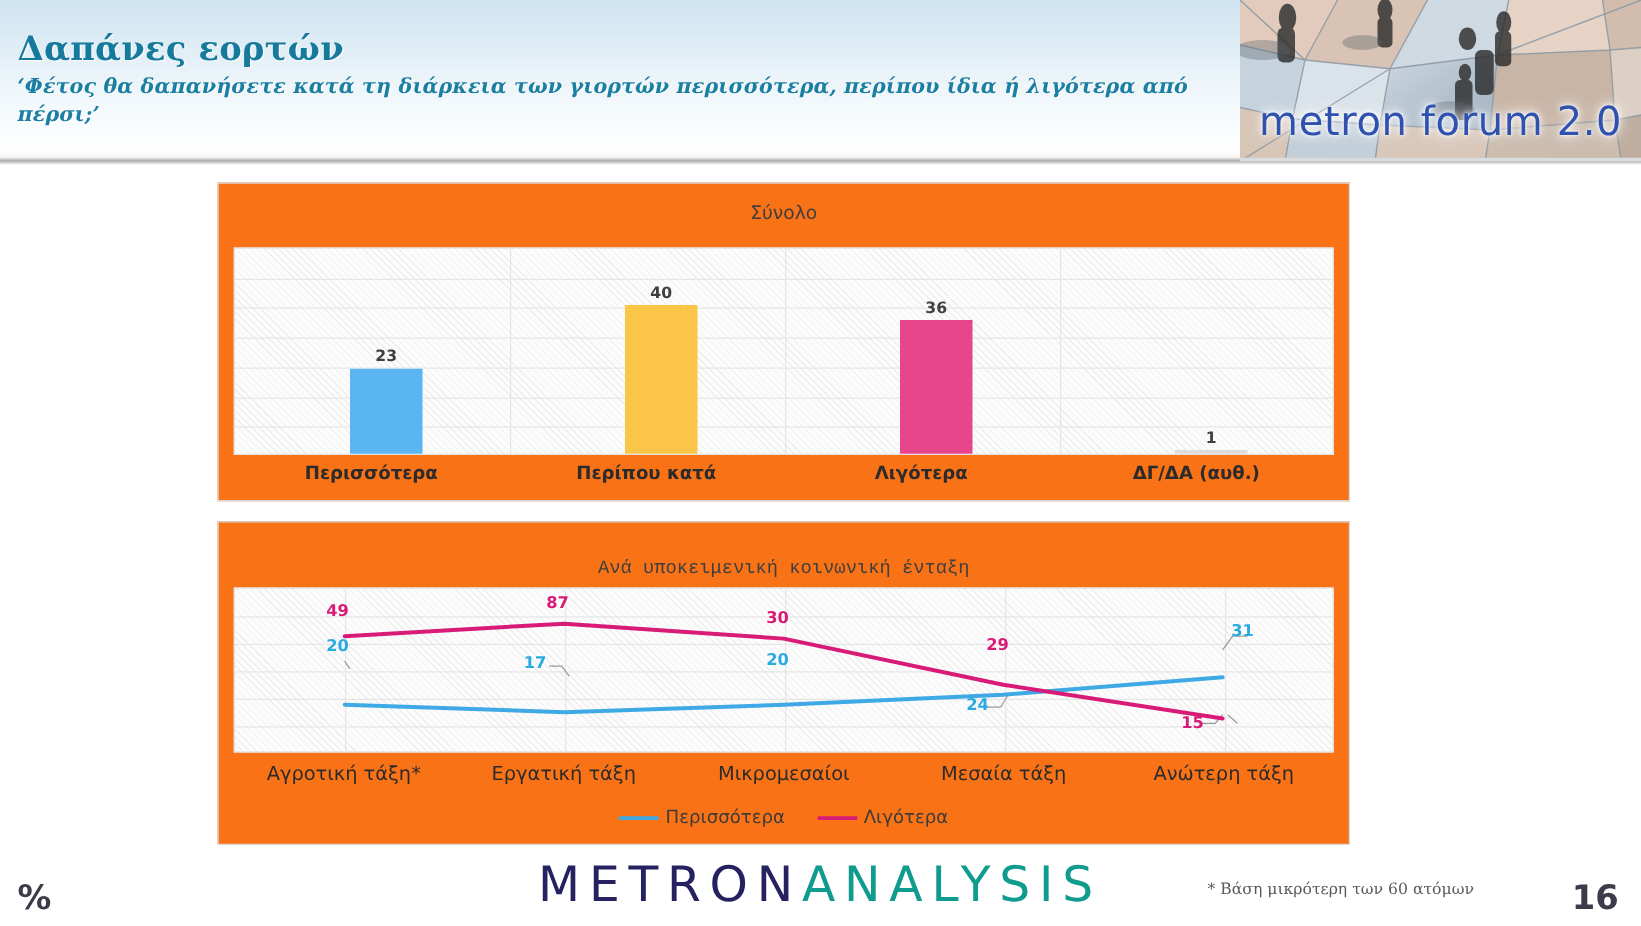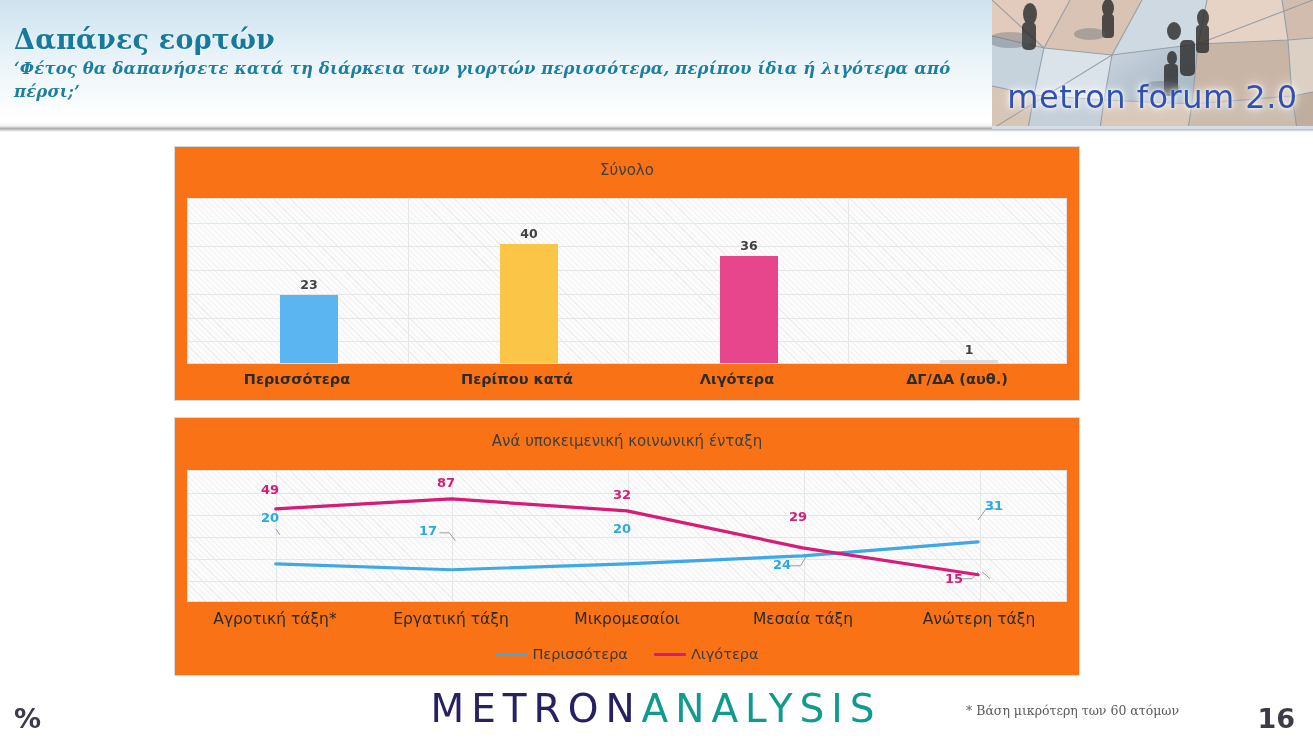--- a/index.html
+++ b/index.html
@@ -59,21 +59,21 @@
   }
   #panel1 { left: 174px; top: 146px; width: 906px; height: 255px; }
   #panel2 { left: 174px; top: 417px; width: 906px; height: 259px; }
 
   .chart-title {
     text-align: center;
     font-family: "DejaVu Sans", "Liberation Sans", sans-serif;
     font-size: 15px; color: #3f3f3f; font-weight: 400;
   }
   #panel1 .chart-title { margin-top: 14px; }
-  #panel2 .chart-title { margin-top: 14px; }
+  #panel2 .chart-title { margin-top: 28px; font-family: Liberation Mono, monospace; }
 
   
   .plot {
     position: absolute;
     background-color: #fcfcfc;
     background-image:
       repeating-linear-gradient(45deg,
         rgba(0,0,0,0.055) 0px, rgba(0,0,0,0.055) 0.8px,
         rgba(0,0,0,0) 0.8px, rgba(0,0,0,0) 4px);
     border: 1px solid #e2e2e2;
@@ -270,21 +270,21 @@
           <path d="M796,101 L804,108"></path>
         </g>
 
         <polyline points="88,93 264,99 440,93 616,85 792,71" fill="none" stroke="#3FA9E5" stroke-width="3.2" stroke-linejoin="round" stroke-linecap="round"></polyline>
 
         <polyline points="88,38 264,28 440,40 616,77 792,104" fill="none" stroke="#D81B77" stroke-width="3.2" stroke-linejoin="round" stroke-linecap="round"></polyline>
       </svg>
 
       <div class="pt-label" style="left:60px; width:44px; top:11px; color:#D81B77;">49</div>
       <div class="pt-label" style="left:236px; width:44px; top:4px; color:#D81B77;">87</div>
-      <div class="pt-label" style="left:412px; width:44px; top:16px; color:#D81B77;">32</div>
+      <div class="pt-label" style="left:412px; width:44px; top:16px; color:#D81B77;">30</div>
       <div class="pt-label" style="left:588px; width:44px; top:38px; color:#D81B77;">29</div>
       <div class="pt-label" style="left:744px; width:44px; top:100px; color:#D81B77;">15</div>
 
       <div class="pt-label" style="left:60px; width:44px; top:39px; color:#29ABE2;">20</div>
       <div class="pt-label" style="left:218px; width:44px; top:52px; color:#29ABE2;">17</div>
       <div class="pt-label" style="left:412px; width:44px; top:50px; color:#29ABE2;">20</div>
       <div class="pt-label" style="left:572px; width:44px; top:86px; color:#29ABE2;">24</div>
       <div class="pt-label" style="left:784px; width:44px; top:27px; color:#29ABE2;">31</div>
     </div>
 

